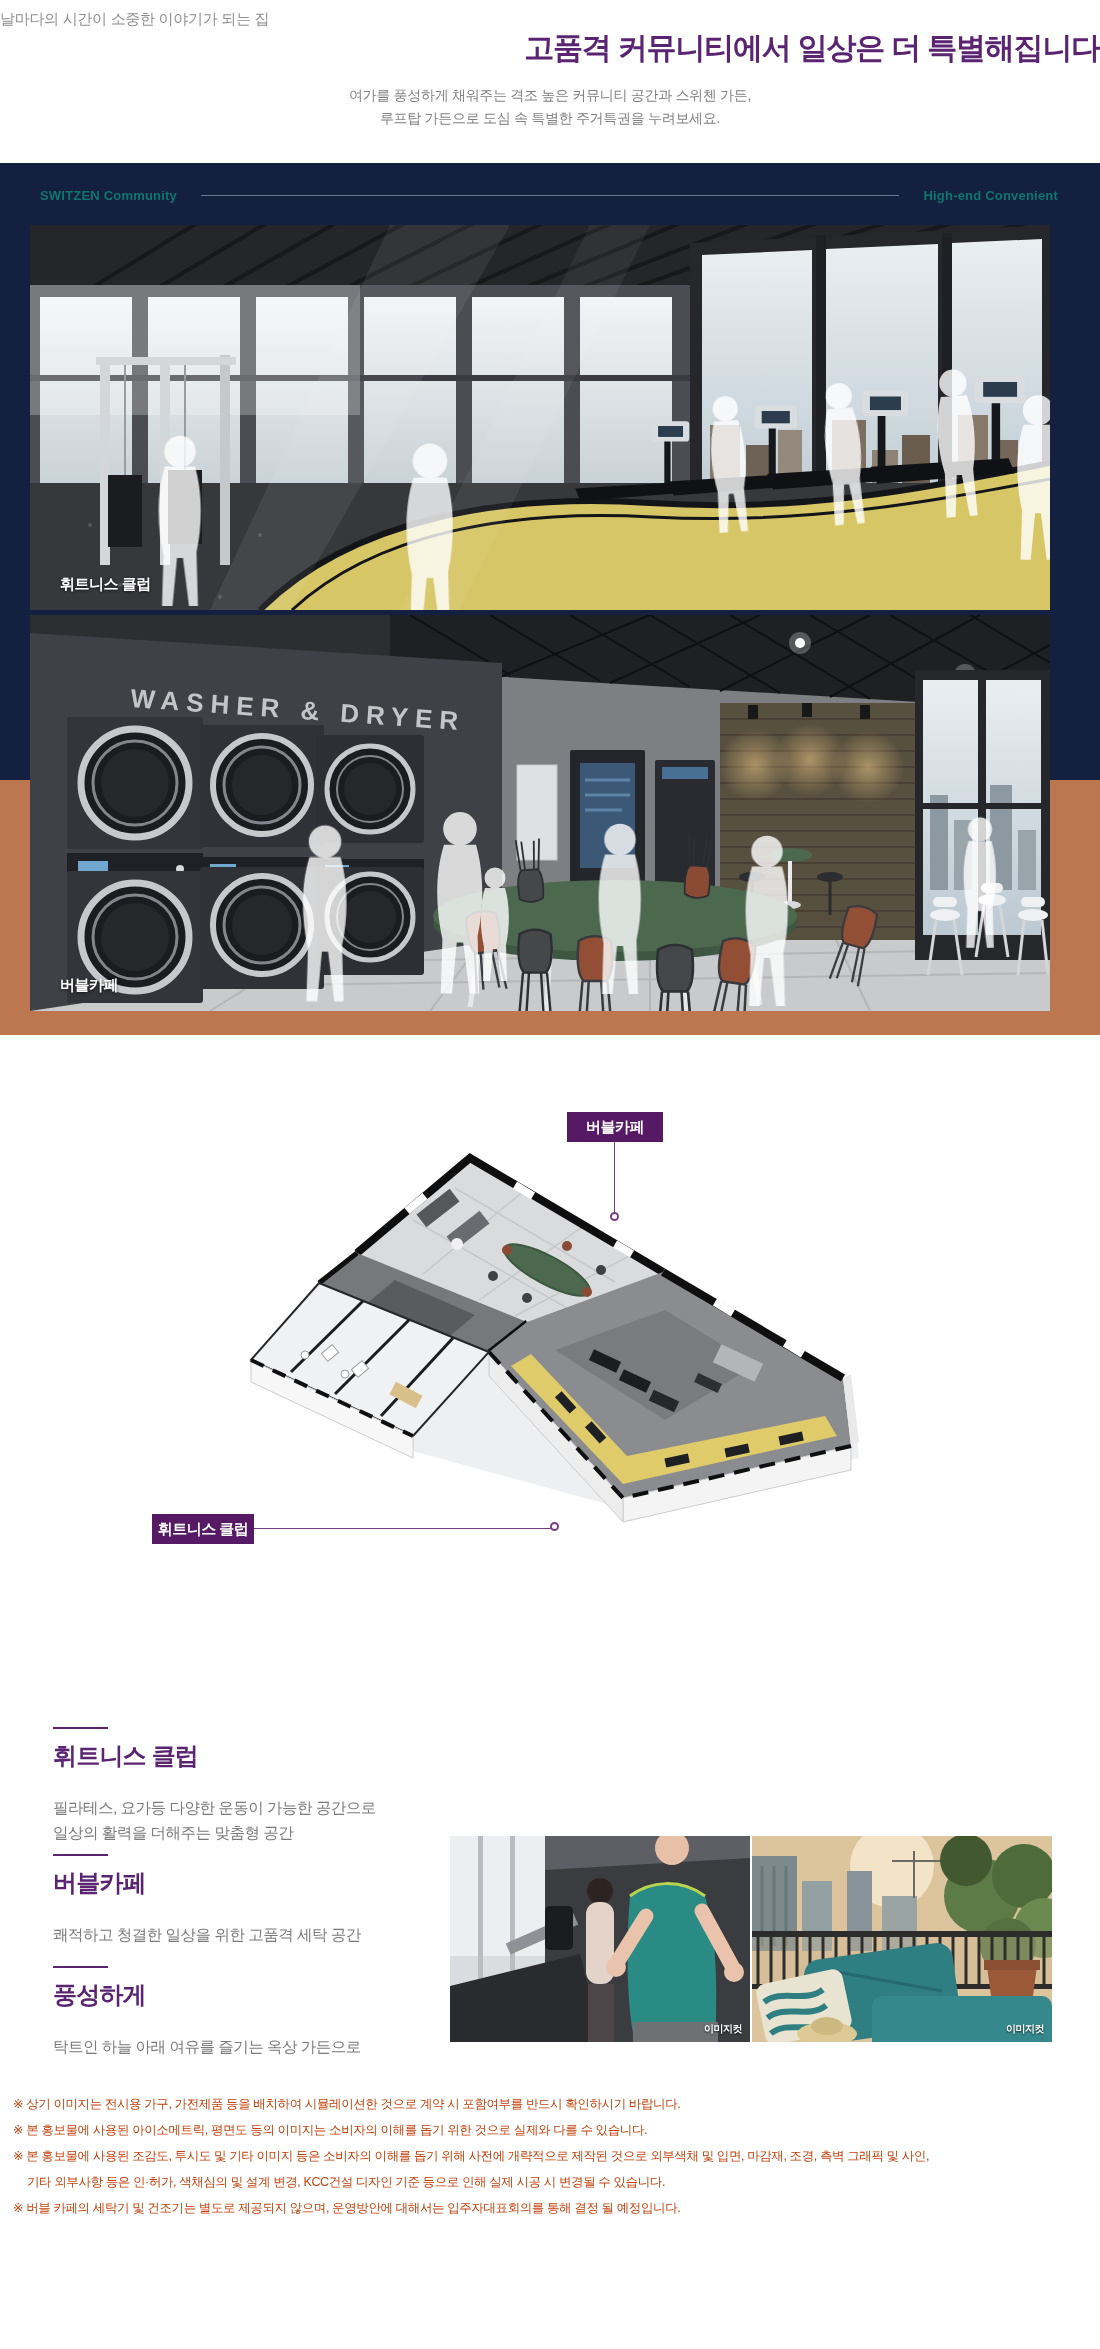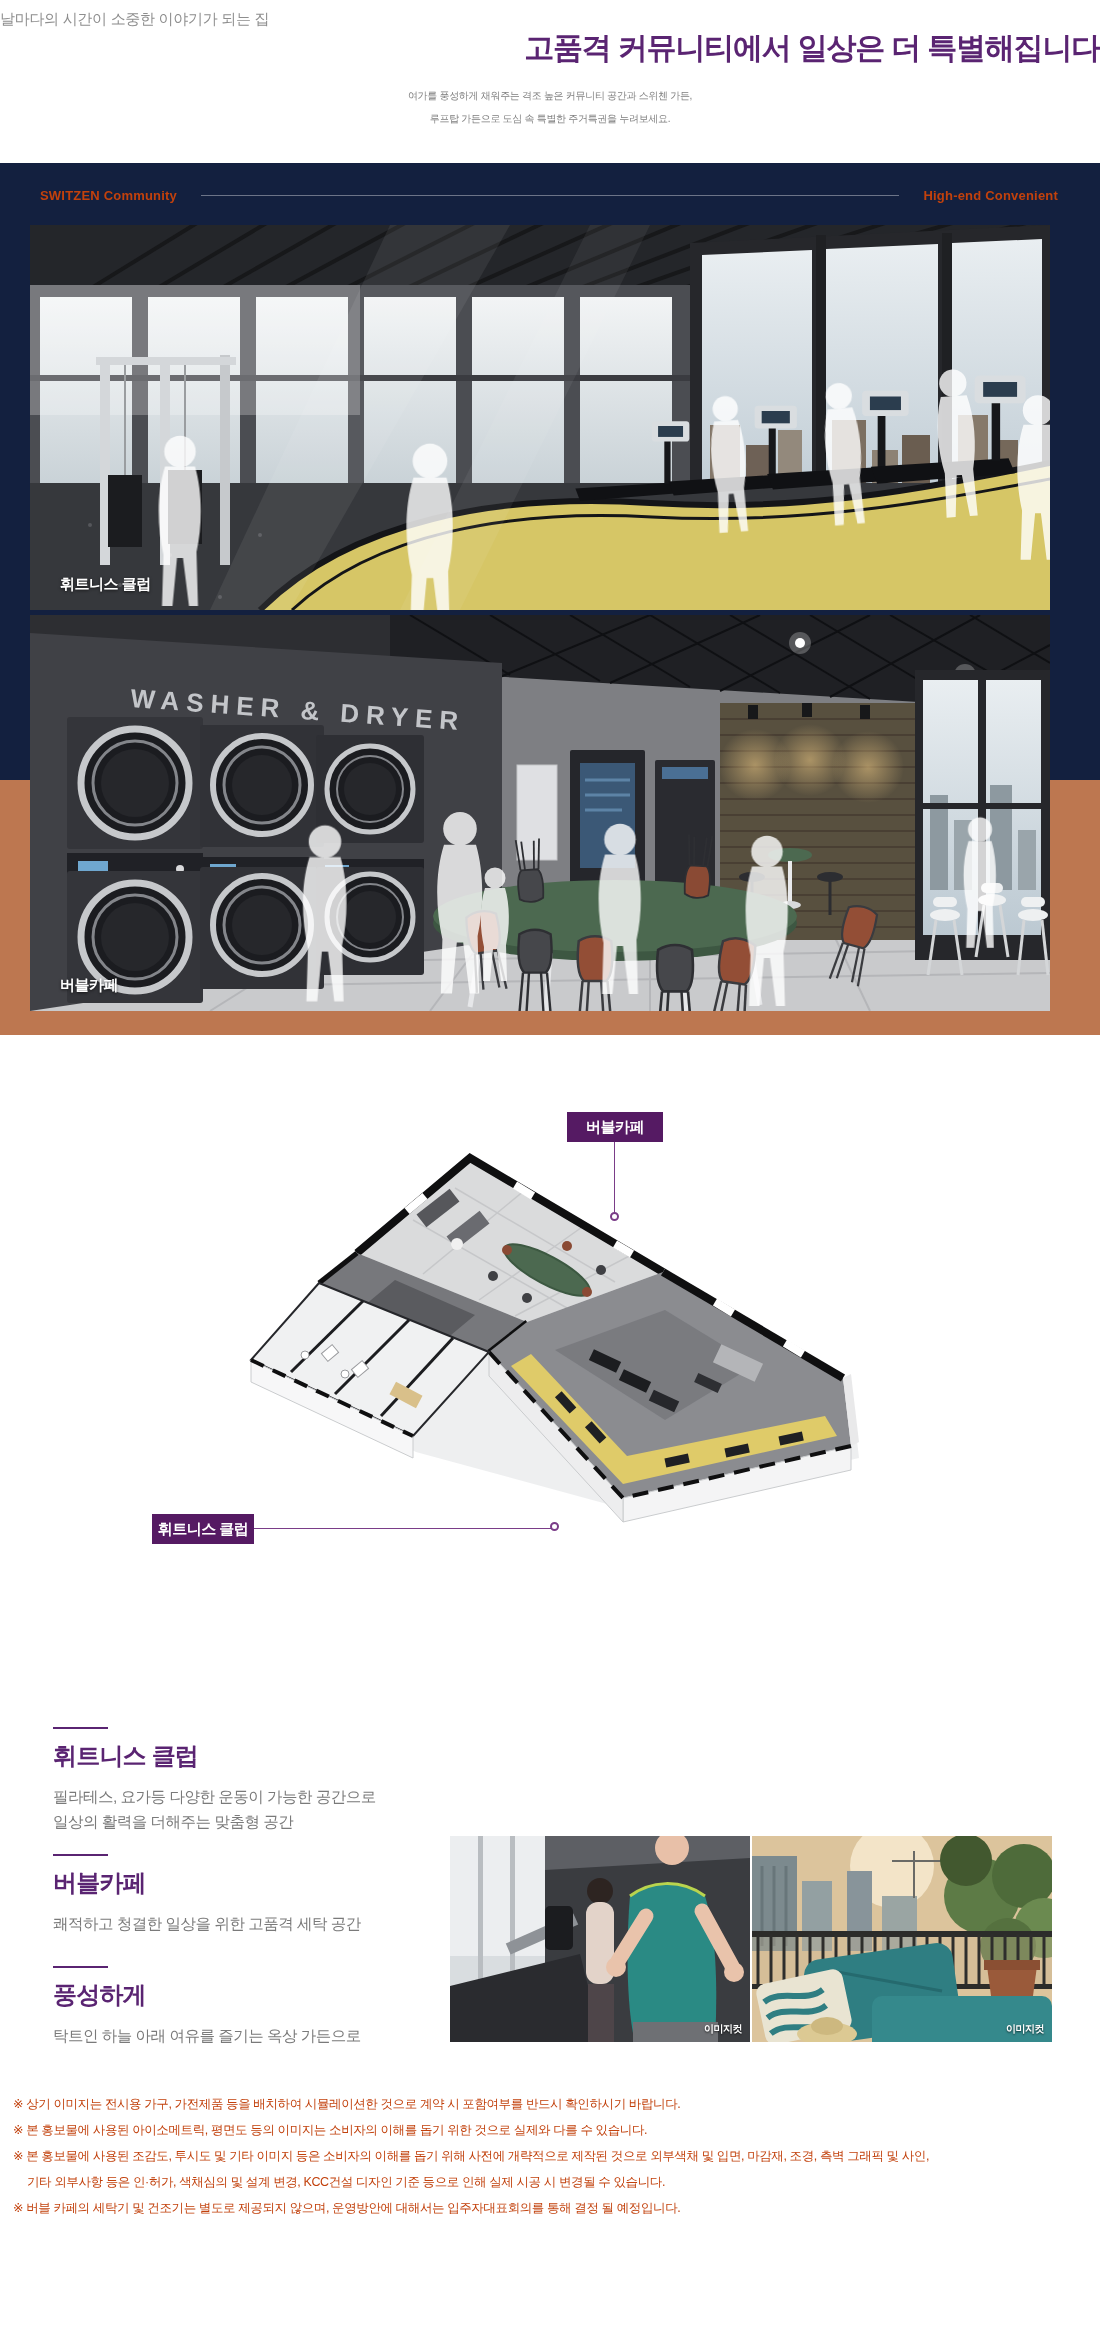--- a/index.html
+++ b/index.html
@@ -4,27 +4,27 @@
 <style>
   *{margin:0;padding:0;box-sizing:border-box}
   html,body{background:#fff}
   body{width:1100px;font-family:"Liberation Sans","DejaVu Sans",sans-serif;-webkit-font-smoothing:antialiased}
   #page{position:relative;width:1100px;height:2349px;background:#fff;overflow:hidden}
   .abs{position:absolute}
 
   
   .tagline{top:10px;left:0;width:100%;text-align:left;font-size:15px;color:#8e8e8e;letter-spacing:-0.3px}
   .main-title{top:28px;left:0;width:100%;text-align:right;font-size:30px;font-weight:700;color:#5a2472;letter-spacing:-1.2px}
-  .subtitle{top:84px;left:0;width:100%;text-align:center;font-size:10px;color:#7f7f7f;line-height:23px;letter-spacing:-0.3px}
+  .subtitle{top:84px;left:0;width:100%;text-align:center;font-size:14px;color:#7f7f7f;line-height:23px;letter-spacing:-0.3px}
 
   
   .community{top:163px;left:0;width:1100px;height:872px}
   .bg-navy{position:absolute;top:0;left:0;width:100%;height:617px;background:#13203f}
   .bg-terra{position:absolute;top:617px;left:0;width:100%;height:255px;background:#bd7750}
-  .community-head{position:absolute;top:25px;left:40px;right:42px;display:flex;align-items:center;gap:24px;color:#c2410c;font-size:13px;font-weight:600;letter-spacing:0.2px}
+  .community-head{position:absolute;top:25px;left:40px;right:42px;display:flex;align-items:center;gap:24px;color:#0f766e;font-size:13px;font-weight:600;letter-spacing:0.2px}
   .head-line{flex:1;height:1px;background:rgba(255,255,255,.38)}
   .render{position:absolute;left:30px;width:1020px;overflow:hidden}
   .render.fitness{top:62px;height:385px}
   .render.laundry{top:452px;height:396px}
   .render svg{display:block;width:100%;height:100%}
   .render figcaption{position:absolute;left:30px;bottom:16px;color:#fff;font-size:15px;font-weight:600;letter-spacing:-0.5px;text-shadow:0 1px 3px rgba(0,0,0,.65)}
 
   
   .plan{left:195px;top:1150px;width:710px;height:420px}
   .tag{position:absolute;background:#551a63;color:#fff;font-size:15px;font-weight:600;display:flex;align-items:center;justify-content:center;letter-spacing:-0.5px;z-index:4}
@@ -34,21 +34,21 @@
   .leader-h{left:254px;top:1528px;width:300px;height:1px;background:#7a3d88;z-index:3}
   .dot{width:9px;height:9px;border:2px solid #7a3d88;border-radius:50%;background:#fff;z-index:4}
   .dot.cafe{left:610px;top:1212px}
   .dot.fit{left:550px;top:1522px}
 
   
   .feature{position:absolute;left:53px}
   #f1{top:1727px}#f2{top:1854px}#f3{top:1966px}
   .f-rule{width:55px;height:2px;background:#5a2472}
   .f-title{margin-top:11px;font-size:24px;font-weight:700;color:#5a2472;letter-spacing:-0.8px}
-  .f-desc{margin-top:12px;font-size:15.5px;color:#7a7a7a;line-height:25px;letter-spacing:-0.5px}
+  .f-desc{margin-top:23px;font-size:15.5px;color:#7a7a7a;line-height:25px;letter-spacing:-0.5px}
 
   
   .photo{position:absolute;top:1836px;width:300px;height:206px;overflow:hidden;background:#444}
   #photo-gym{left:450px}
   #photo-roof{left:752px}
   .photo svg{display:block;width:100%;height:100%}
   .photo-label{position:absolute;right:8px;bottom:6px;color:#fff;font-size:10px;font-weight:600;letter-spacing:-0.5px;text-shadow:0 1px 2px rgba(0,0,0,.7)}
 
   
   .footnotes{left:13px;top:2091px;width:1078px;font-size:12.5px;color:#c2410c;line-height:26px;letter-spacing:-0.4px}

